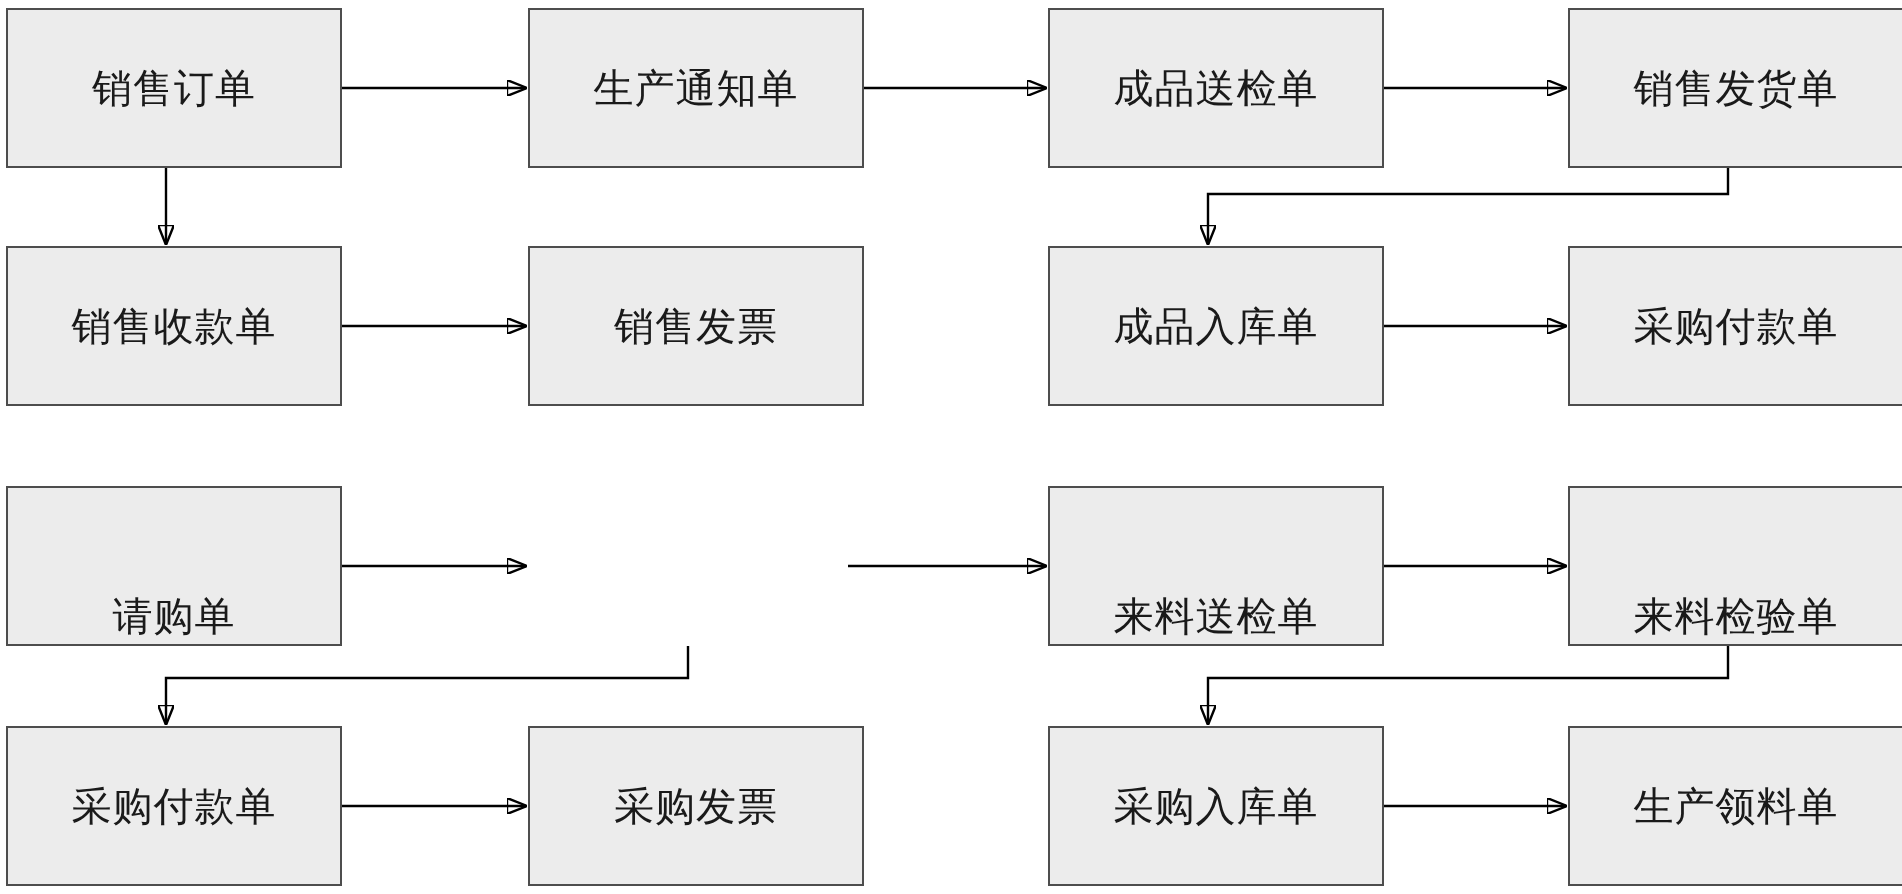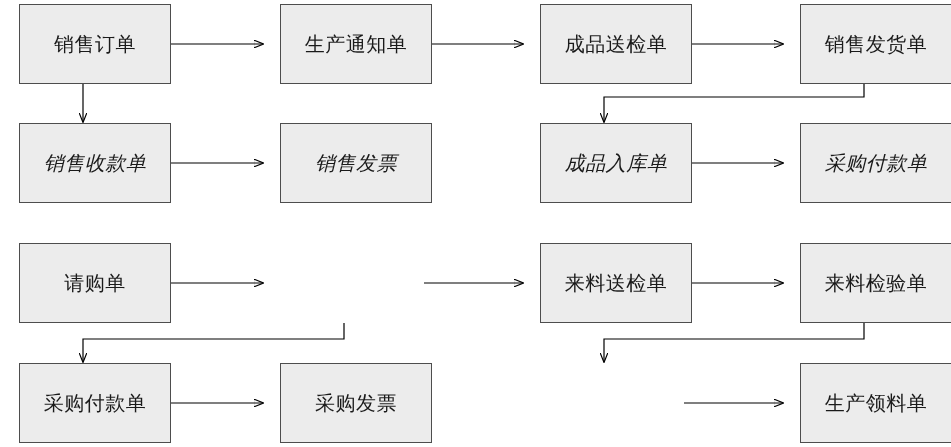--- a/index.html
+++ b/index.html
@@ -34,36 +34,35 @@
     height: 447px;
   }
   .edges-layer path {
     stroke: var(--arrow);
     stroke-width: 1.2;
     fill: none;
   }
   .node {
     position: absolute;
     box-sizing: border-box;
-    width: 152px;
+    width: 168px;
     height: 80px;
     background: var(--box-fill);
     border: 1px solid var(--box-border);
     display: flex;
     align-items: center;
     justify-content: center;
     font-size: 20px;
     color: var(--text);
     letter-spacing: 0.5px;
     text-align: center;
-    margin-left: 16px;
   }
   .r1 { top: 4px; }
-  .r2 { top: 123px; font-style: italic; }
-  .r3 { top: 243px; }
+  .r2 { top: 123px; }
+  .r3 { top: 243px; align-items: flex-end; }
   .r4 { top: 363px; }
   .c1 { left: 3px; }
   .c2 { left: 264px; }
   .c3 { left: 524px; }
   .c4 { left: 784px; }
 </style>
 </head>
 <body>
 
 <div class="canvas">
@@ -130,17 +129,20 @@
   <div class="node r3 c4">
     <span>来料检验单</span>
   </div>
 
   <div class="node r4 c1">
     <span>采购付款单</span>
   </div>
   <div class="node r4 c2">
     <span>采购发票</span>
   </div>
+  <div class="node r4 c3">
+    <span>采购入库单</span>
+  </div>
   <div class="node r4 c4">
     <span>生产领料单</span>
   </div>
 
 </div>
 
 </body></html>

